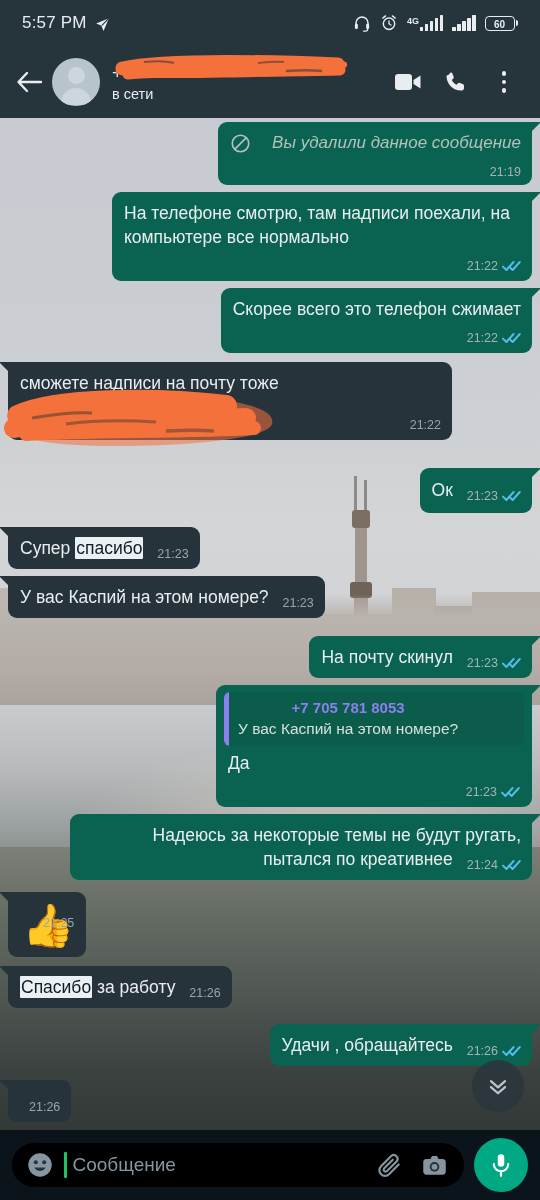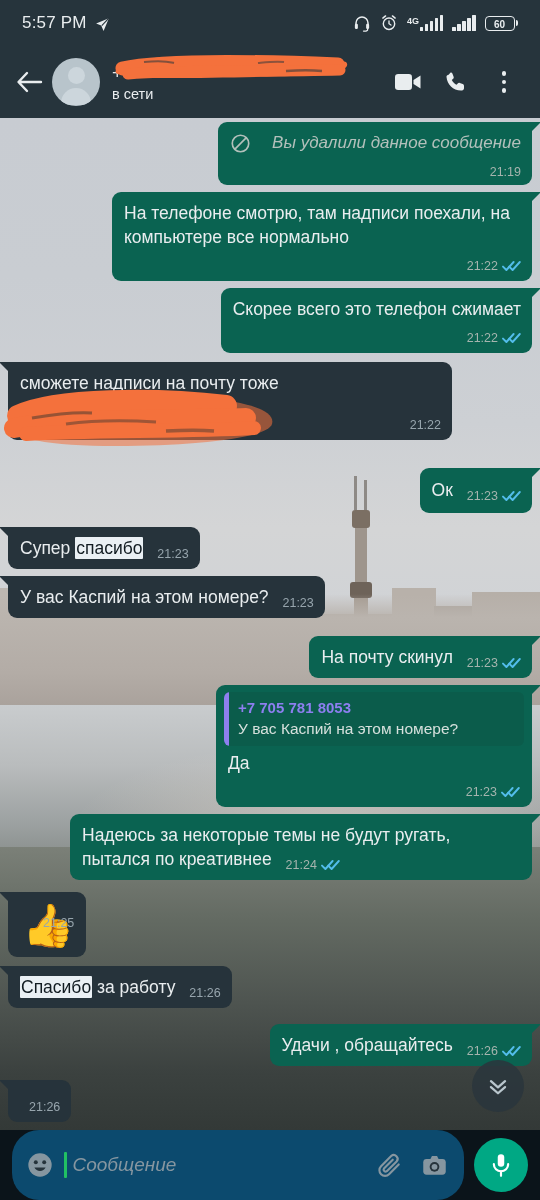--- a/index.html
+++ b/index.html
@@ -141,21 +141,21 @@
   .ban { flex:none; }
 
   
   .quote {
     display:flex; background:rgba(13,90,74,.72);
     border-radius:6px; overflow:hidden; margin-bottom:5px;
     min-width:300px;
   }
   .quote-bar { width:5px; background:#8d7ff0; flex:none; }
   .quote-body { padding:6px 10px 7px 9px; }
-  .quote-name { font-size:15px; font-weight:600; color:#8d7ff0; line-height:20px; }
+  .quote-name { font-size:15px; font-weight:600; color:#8d7ff0; line-height:20px;text-align:center; }
   .quote-text { font-size:15.5px; color:#d6e0dc; line-height:21px; white-space:nowrap; }
 
   .emoji-big { font-size:42px; line-height:48px; display:block; }
 
   .scribble-msg { position:absolute; left:-12px; top:14px; width:300px; height:90px; pointer-events:none; z-index:9; }
 
   
   .scroll-fab {
     position:absolute; right:16px; bottom:18px; z-index:12;
     width:52px; height:52px; border-radius:50%;
@@ -164,22 +164,22 @@
     cursor:pointer;
   }
 
   
   .inputbar {
     position:absolute; left:0; bottom:0; width:540px; height:70px; z-index:30;
     background:#0b141a;
     display:flex; align-items:center; padding:0 12px; gap:10px;
   }
   .composer {
-    flex:1; height:70px; border-radius:27px; background:#0c4a6e;
-    display:flex; align-items:center; padding:0 16px 0 14px; gap:10px;font-style:italic;
+    flex:1; height:44px; border-radius:27px; background:#000000;
+    display:flex; align-items:center; padding:0 16px 0 14px; gap:10px;
   }
   .emoji-btn { width:28px; height:28px; flex:none; cursor:pointer; }
   .caret { width:2.5px; height:26px; background:#21c063; flex:none; border-radius:1px; }
   .ph { flex:1; font-size:19px; color:#8696a0; margin-left:-4px; }
   .comp-icons { display:flex; align-items:center; gap:18px; }
   .mic-btn {
     width:54px; height:54px; border-radius:50%; background:#00a884;
     display:flex; align-items:center; justify-content:center; flex:none; cursor:pointer;
   }
 </style>
@@ -424,21 +424,21 @@
           <span class="meta block" style="padding-right:4px;">
             <span>21:23</span>
             <svg class="ticks" width="19" height="12" viewBox="0 0 19 12">
               <path d="M1 6.6 4.4 10 11.6 2" stroke="#53bdeb" stroke-width="1.9" fill="none" stroke-linecap="round" stroke-linejoin="round"></path>
               <path d="M7.2 6.6 10.6 10 17.8 2" stroke="#53bdeb" stroke-width="1.9" fill="none" stroke-linecap="round" stroke-linejoin="round"></path>
             </svg>
           </span>
         </div>
       </div>
 
-      <div class="row out" style="margin-top:6px;">
+      <div class="row out" style="margin-top:6px;text-align:right;">
         <div class="bubble out" style="max-width:462px;">
           <span class="txt">Надеюсь за некоторые темы не будут ругать, пытался по креативнее</span>
           <span class="meta">
             <span>21:24</span>
             <svg class="ticks" width="19" height="12" viewBox="0 0 19 12">
               <path d="M1 6.6 4.4 10 11.6 2" stroke="#53bdeb" stroke-width="1.9" fill="none" stroke-linecap="round" stroke-linejoin="round"></path>
               <path d="M7.2 6.6 10.6 10 17.8 2" stroke="#53bdeb" stroke-width="1.9" fill="none" stroke-linecap="round" stroke-linejoin="round"></path>
             </svg>
           </span>
         </div>

